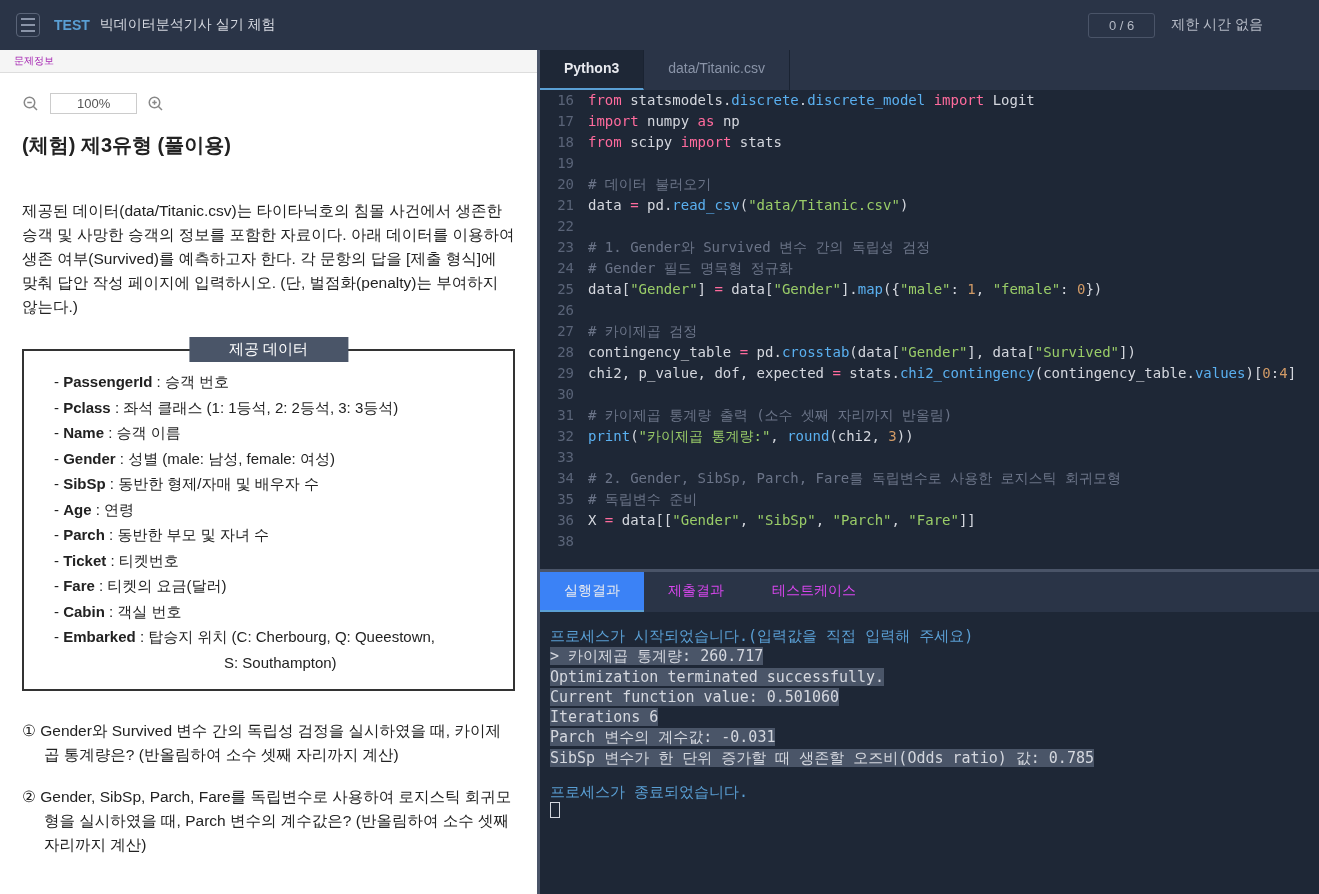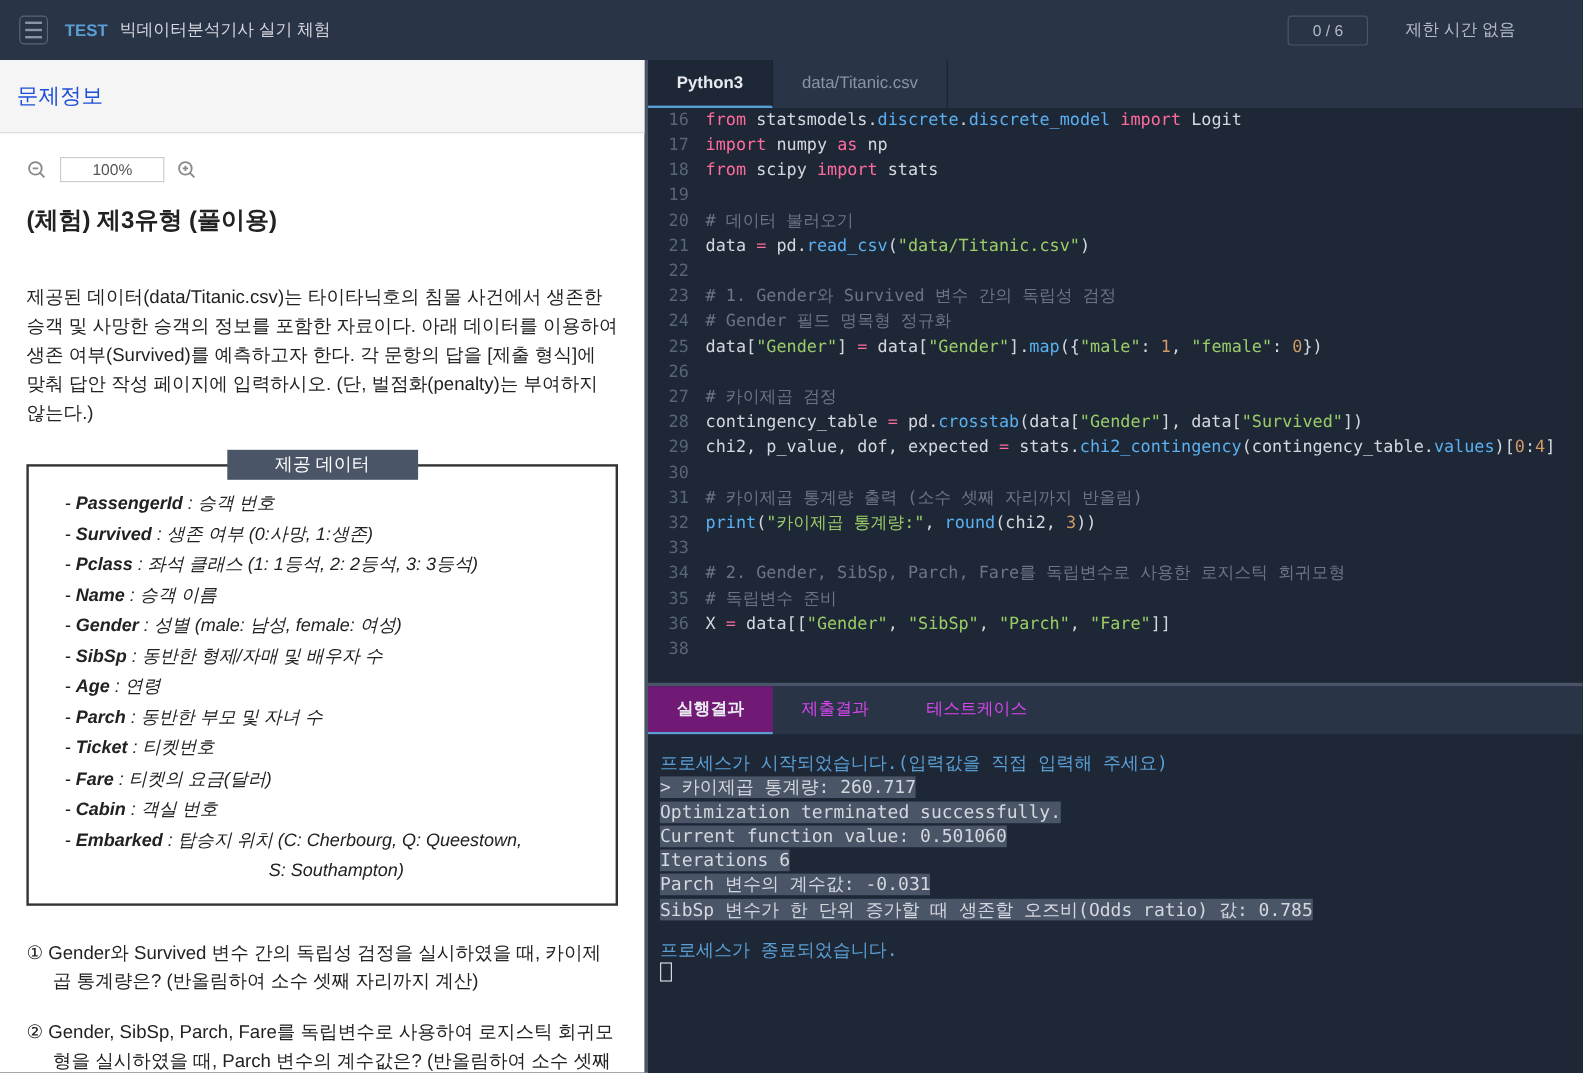--- a/index.html
+++ b/index.html
@@ -3,39 +3,39 @@
 <meta charset="utf-8">
 <style>
 * { margin: 0; padding: 0; box-sizing: border-box; }
 body { font-family: -apple-system, "Malgun Gothic", sans-serif; background: #1a2332; height: 894px; width: 1319px; overflow: hidden; }
 
 .header { height: 50px; background: #2a3447; display: flex; align-items: center; padding: 0 16px; color: #fff; }
 .menu-icon { width: 24px; height: 24px; display: flex; flex-direction: column; justify-content: center; gap: 4px; border: 1px solid #5a6478; border-radius: 4px; padding: 4px; cursor: pointer; }
 .menu-icon span { height: 2px; background: #8a94a8; }
 .header-test { color: #5a9fd4; font-weight: bold; margin-left: 14px; font-size: 14px; }
 .header-title { color: #d5d8e0; margin-left: 10px; font-size: 14px; }
-.header-right { margin-left: auto; display: flex; align-items: center; gap: 31px; }
+.header-right { margin-left: auto; display: flex; align-items: center; gap: 16px; }
 .progress-box { border: 1px solid #4a5468; padding: 4px 20px; border-radius: 3px; color: #b5bac5; font-size: 13px; }
 .time-limit { color: #b5bac5; font-size: 14px; margin-right: 40px; }
 
 .main { display: flex; height: calc(100% - 50px); }
 
 .left-panel { width: 540px; background: #fff; display: flex; flex-direction: column; border-right: 3px solid #4a5468; }
-.info-bar { background: #f5f5f5; padding: 18px 14px; color: #1d4ed8; font-size: 18px; border-bottom: 1px solid #ddd; }
+.info-bar { background: #f5f5f5; padding: 4px 14px; color: #a21caf; font-size: 10px; border-bottom: 1px solid #ddd; }
 .problem-content { flex: 1; overflow-y: auto; padding: 20px 22px; position: relative; }
 .problem-content::-webkit-scrollbar { width: 10px; }
 .problem-content::-webkit-scrollbar-thumb { background: #bbb; border-radius: 5px; }
 .zoom-bar { display: flex; align-items: center; gap: 10px; margin-bottom: 18px; }
 .zoom-icon { width: 18px; height: 18px; color: #888; cursor: pointer; }
 .zoom-val { border: 1px solid #ccc; padding: 2px 26px; font-size: 13px; color: #555; }
 .prob-title { font-size: 20px; font-weight: 600; margin-bottom: 40px; color: #222; }
 .prob-desc { font-size: 15.5px; line-height: 1.55; color: #222; margin-bottom: 30px; font-weight: 500; }
 .data-box { border: 2px solid #333; padding: 18px 20px 14px; position: relative; margin-bottom: 28px; }
 .data-box-title { position: absolute; top: -14px; left: 50%; transform: translateX(-50%); background: #4a5568; color: #fff; padding: 3px 40px; font-size: 15px; font-weight: 500; }
-.data-list { list-style: none; font-style: italic; }
+.data-list { list-style: none; }
 .data-list li { font-size: 15px; line-height: 1.7; color: #222; padding-left: 10px; }
 .data-list b { font-weight: 700; }
 .data-list .indent { padding-left: 180px; }
 .question { font-size: 15.5px; line-height: 1.55; color: #222; margin-bottom: 18px; padding-left: 22px; text-indent: -22px; font-weight: 500; }
 
 .right-panel { flex: 1; display: flex; flex-direction: column; background: #1e2736; }
 .tabs { display: flex; background: #2a3447; height: 40px; }
 .tab { padding: 10px 24px; color: #8a94a8; font-size: 14px; cursor: pointer; border-right: 1px solid #1a2332; }
 .tab.active { background: #1e2736; color: #e8eaef; font-weight: 600; border-bottom: 2px solid #5a9fd4; }
 
@@ -46,21 +46,21 @@
 .kw { color: #ff6b9d; }
 .fn { color: #5ab0f0; }
 .str { color: #9acd68; }
 .num { color: #d19a66; }
 .cmt { color: #6b7488; }
 .op { color: #ff6b9d; }
 
 .output-panel { height: 325px; border-top: 3px solid #4a5468; display: flex; flex-direction: column; }
 .out-tabs { display: flex; background: #2a3447; height: 40px; }
 .out-tab { padding: 10px 24px; color: #d946ef; font-size: 14px; cursor: pointer; }
-.out-tab.active { background: #701a75; color: #e8eaef; font-weight: 700; border-bottom: 2px solid #5a9fd4; }
+.out-tab.active { background: #3b82f6; color: #e8eaef; font-weight: 400; border-bottom: 2px solid #5a9fd4; }
 .console { flex: 1; padding: 14px 10px; font-family: "Consolas", monospace; font-size: 15px; line-height: 1.35; overflow: auto; background: #1e2736; }
 .c-blue { color: #5a9fd4; }
 .c-highlight { background: #4a5568; color: #d4d7de; display: inline; }
 .cursor-box { display: inline-block; width: 10px; height: 16px; border: 1px solid #d4d7de; }
 </style>
 </head>
 <body>
 
 <div class="header">
   <div class="menu-icon">
@@ -93,21 +93,20 @@
             <line x1="7" y1="10" x2="13" y2="10"></line>
             <line x1="10" y1="7" x2="10" y2="13"></line>
           </svg>
       </div>
       <div class="prob-title">(체험) 제3유형 (풀이용)</div>
       <div class="prob-desc">제공된 데이터(data/Titanic.csv)는 타이타닉호의 침몰 사건에서 생존한 승객 및 사망한 승객의 정보를 포함한 자료이다. 아래 데이터를 이용하여 생존 여부(Survived)를 예측하고자 한다. 각 문항의 답을 [제출 형식]에 맞춰 답안 작성 페이지에 입력하시오. (단, 벌점화(penalty)는 부여하지 않는다.)</div>
       <div class="data-box">
         <div class="data-box-title">제공 데이터</div>
         <ul class="data-list" id="field-list">
             <li>- <b>PassengerId</b> : 승객 번호</li>
-            <li>- <b>Survived</b> : 생존 여부 (0:사망, 1:생존)</li>
             <li>- <b>Pclass</b> : 좌석 클래스 (1: 1등석, 2: 2등석, 3: 3등석)</li>
             <li>- <b>Name</b> : 승객 이름</li>
             <li>- <b>Gender</b> : 성별 (male: 남성, female: 여성)</li>
             <li>- <b>SibSp</b> : 동반한 형제/자매 및 배우자 수</li>
             <li>- <b>Age</b> : 연령</li>
             <li>- <b>Parch</b> : 동반한 부모 및 자녀 수</li>
             <li>- <b>Ticket</b> : 티켓번호</li>
             <li>- <b>Fare</b> : 티켓의 요금(달러)</li>
             <li>- <b>Cabin</b> : 객실 번호</li>
             <li>- <b>Embarked</b> : 탑승지 위치 (C: Cherbourg, Q: Queestown,</li>

